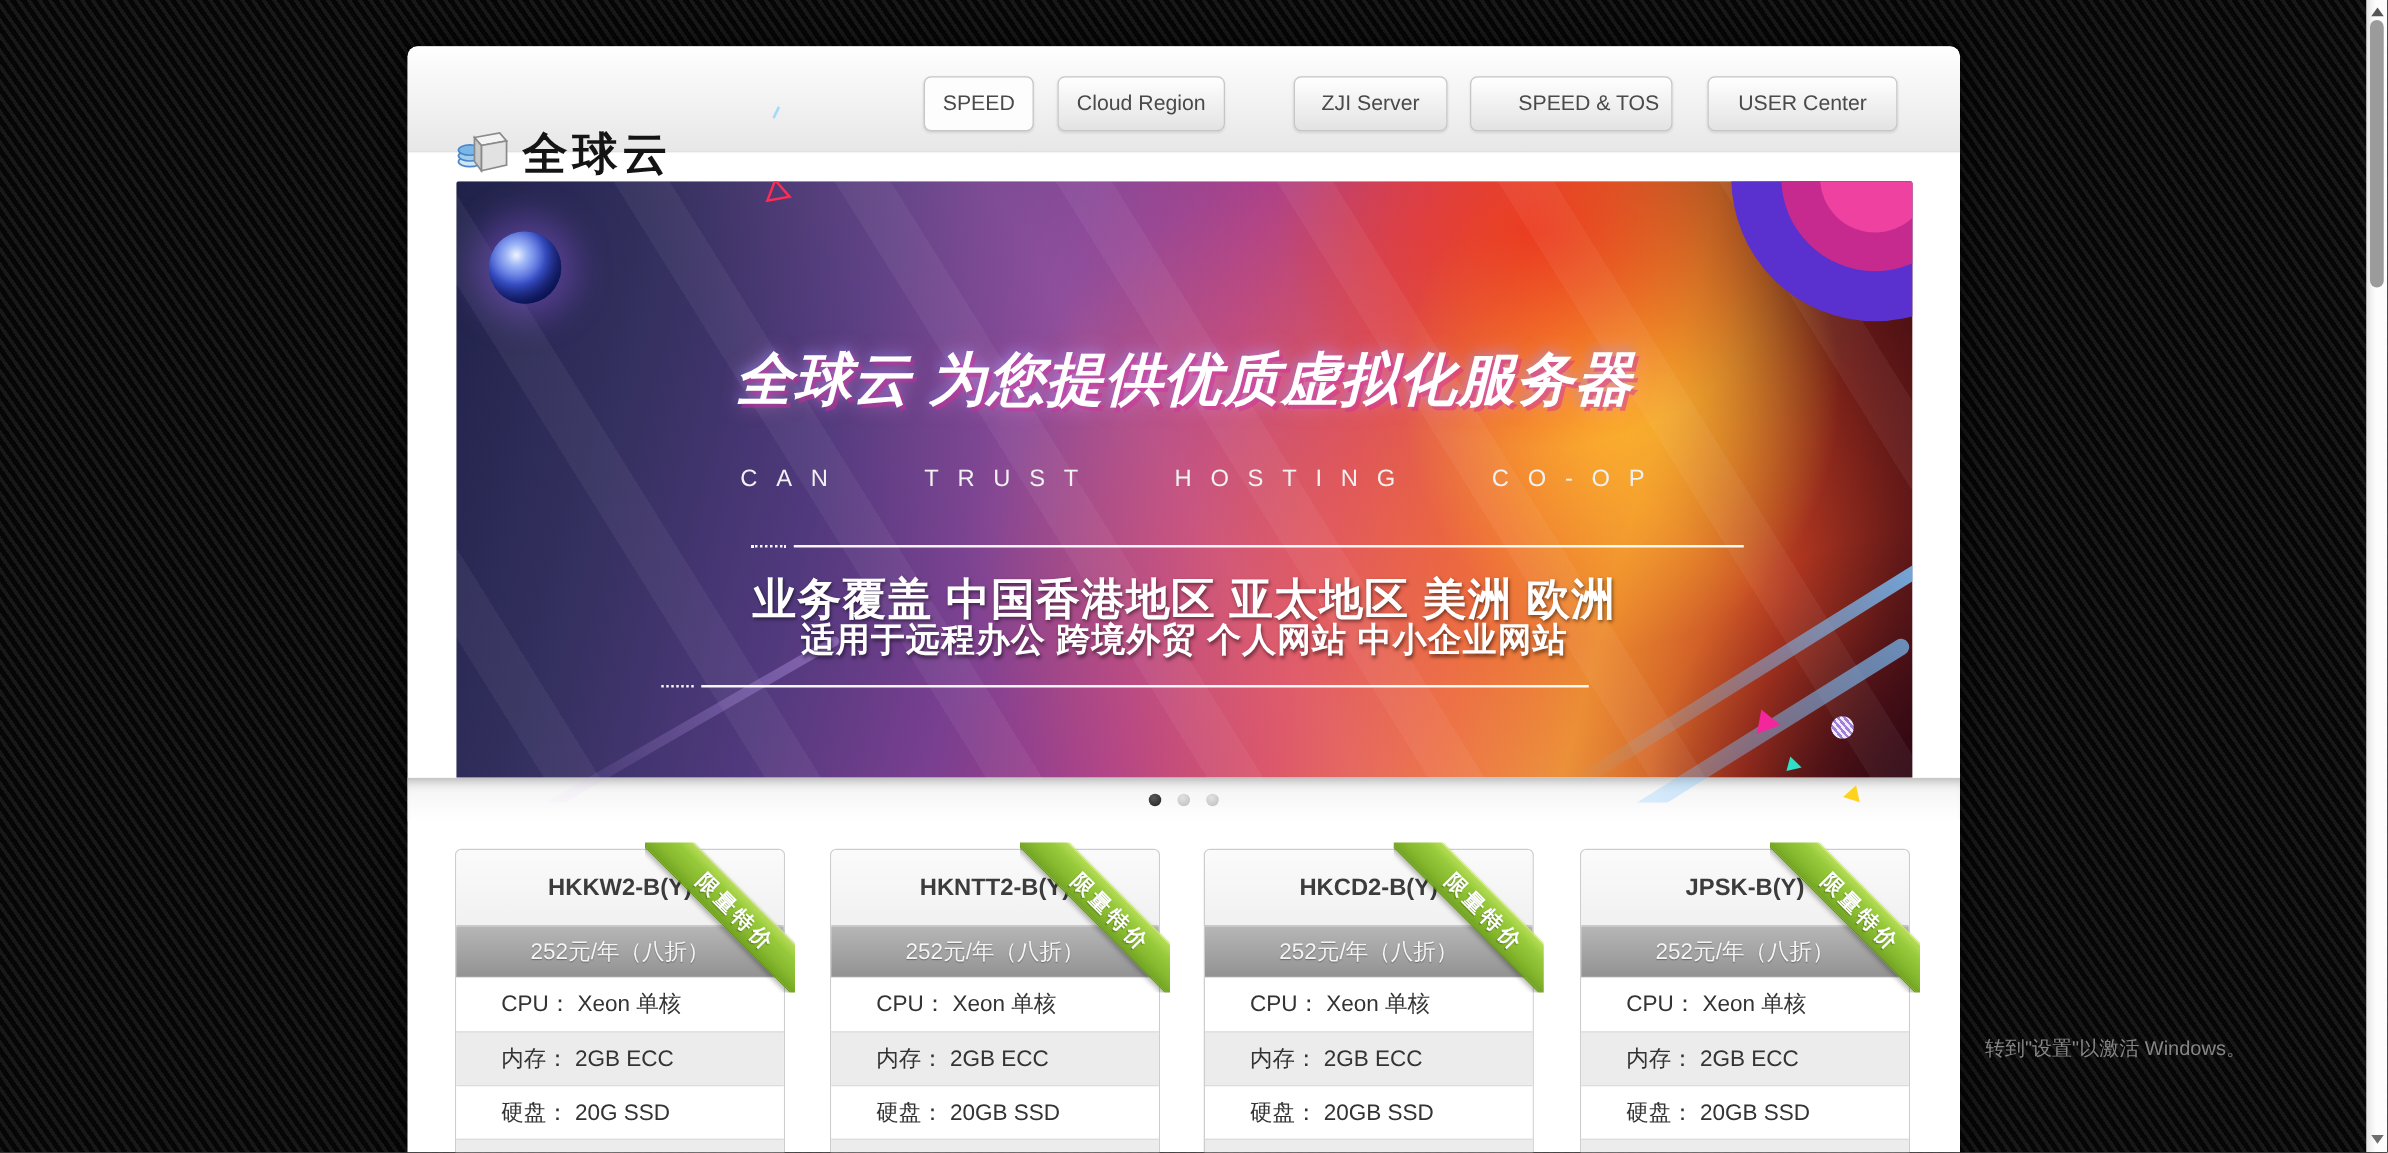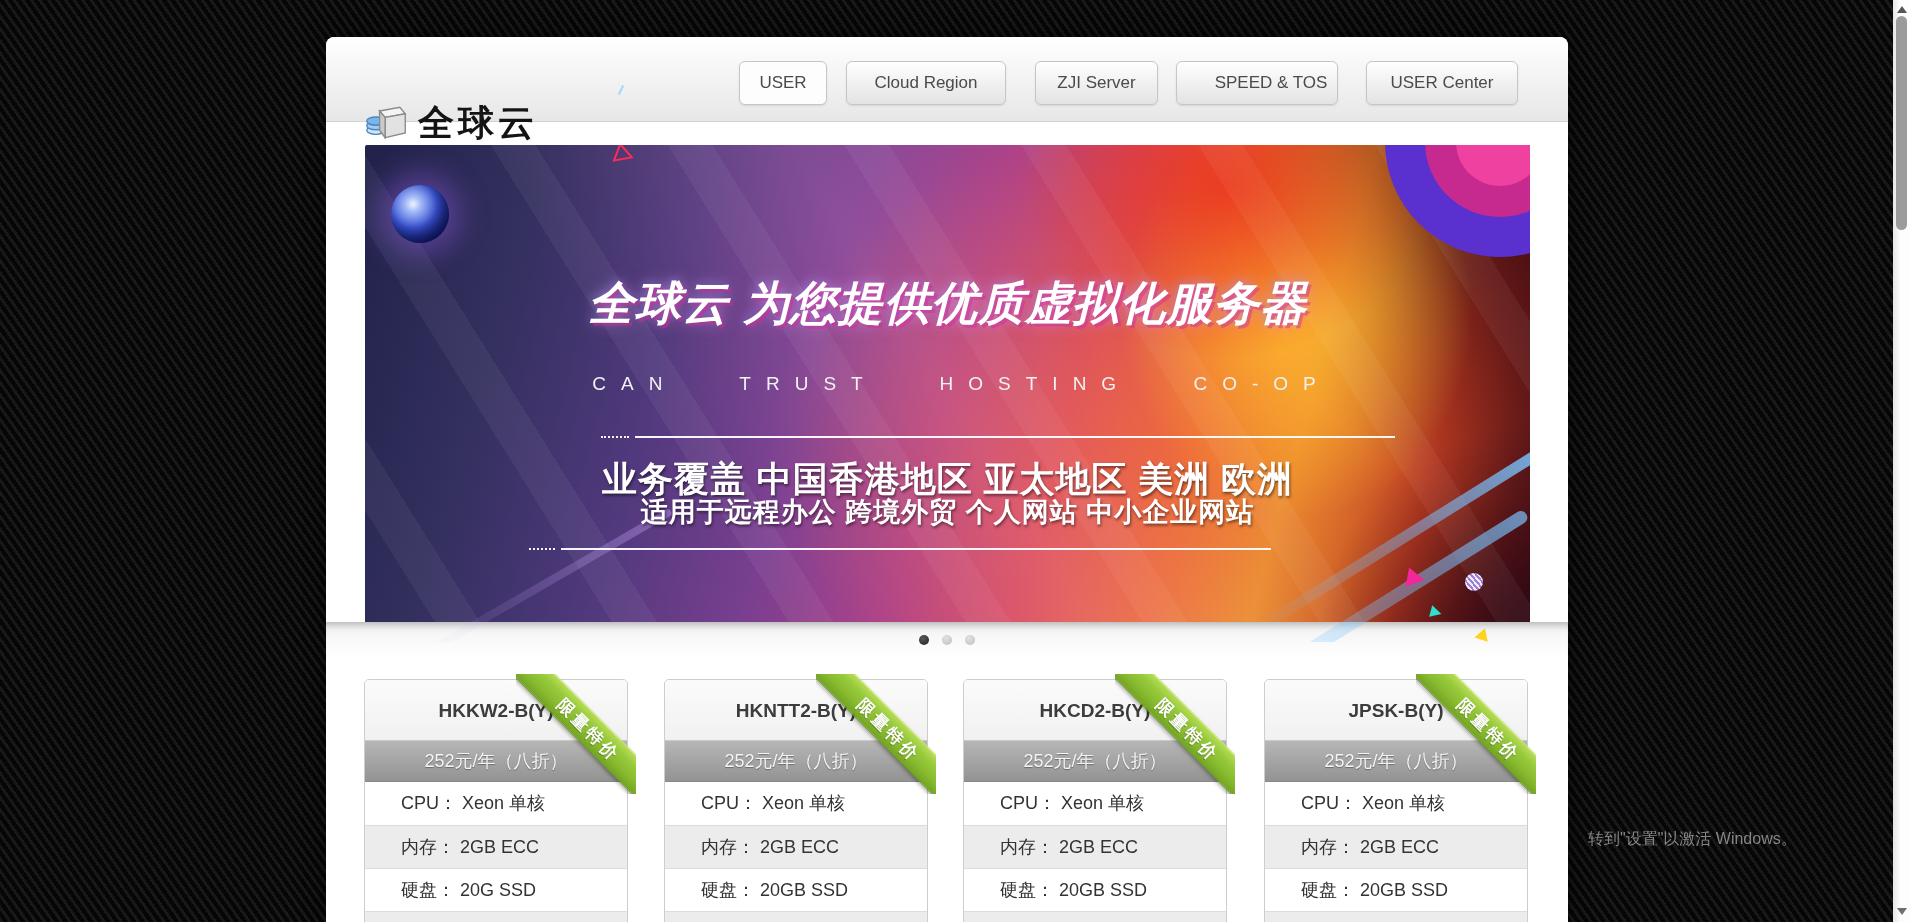--- a/index.html
+++ b/index.html
@@ -134,22 +134,22 @@
             <ellipse cx="13" cy="28" rx="10" ry="4.5" fill="#9fcdee" stroke="#4a86c8" stroke-width="1.5"></ellipse>
             <ellipse cx="13" cy="23" rx="10" ry="4.5" fill="#7ab7e8" stroke="#4a86c8" stroke-width="1.5"></ellipse>
             <polygon points="17,12 39,8 45,15 23,19" fill="#f4f4f4" stroke="#8a8a8a" stroke-width="1.5"></polygon>
             <polygon points="23,19 45,15 45,36 23,41" fill="#e2e2e2" stroke="#8a8a8a" stroke-width="1.5"></polygon>
             <polygon points="17,12 23,19 23,41 17,33" fill="#c9c9c9" stroke="#8a8a8a" stroke-width="1.5"></polygon>
           </svg>
         </span>
         <span class="brand">全球云</span>
       </div>
       <div class="blue-tick"></div>
-      <div class="nav-btn active" style="left:413px;width:88px;">USER</div>
-      <div class="nav-btn" style="left:520px;width:160px;">Cloud Region</div>
+      <div class="nav-btn active" style="left:413px;width:88px;">SPEED</div>
+      <div class="nav-btn" style="left:520px;width:134px;">Cloud Region</div>
       <div class="nav-btn" style="left:709px;width:123px;">ZJI Server</div>
       <div class="nav-btn" style="left:850px;width:162px;padding-left:28px;">SPEED &amp; TOS</div>
       <div class="nav-btn" style="left:1040px;width:152px;">USER Center</div>
     </div>
 
     <div class="banner">
       <div class="sphere"></div>
       <div class="corner-rings">
         <div class="ring r1"></div>
           <div class="ring r2"></div>

